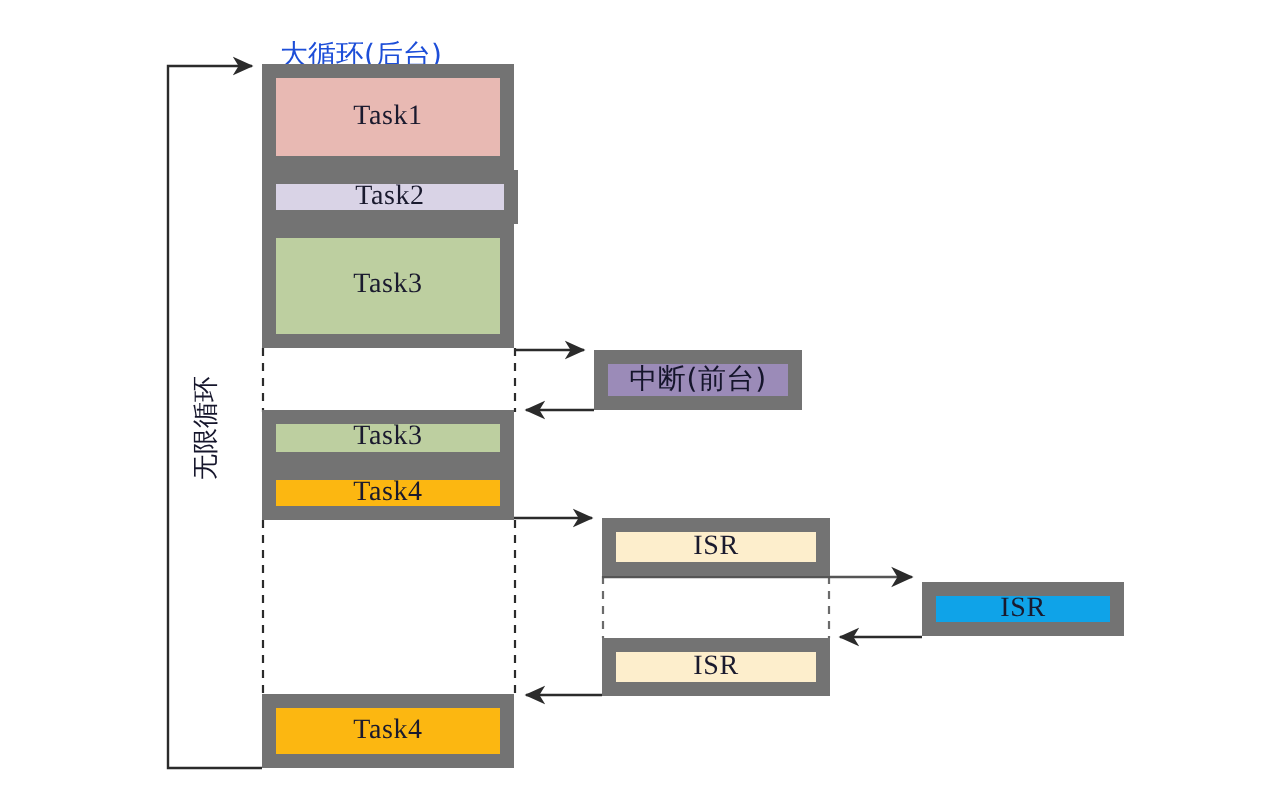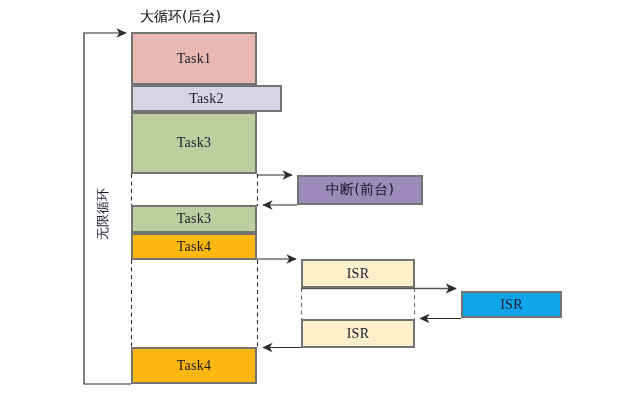--- a/index.html
+++ b/index.html
@@ -8,35 +8,36 @@
     background:#ffffff;
     font-family:"Liberation Serif", serif;
     overflow:hidden;
     position:relative;
   }
   #canvas{position:absolute;left:0;top:0;width:641px;height:405px;}
 
   .box{
     position:absolute;
     box-sizing:border-box;
-    border:2px solid #737373;
+    border:7px solid #737373;
     display:flex;align-items:center;justify-content:center;
     font-size:14px;
     color:#1a1a2e;
     letter-spacing:.3px;
     white-space:nowrap;
   }
   .cn{ font-family:"DejaVu Sans","Liberation Sans",sans-serif; font-size:14px; color:#15152b;}
 
   .label{
     position:absolute;
     font-family:"DejaVu Sans","Liberation Sans",sans-serif;
     font-size:14px;
-    color:#000000;
+    color:#1d4ed8;
     white-space:nowrap;
+    margin-top:11px;
   }
   .vlabel{
     position:absolute;
     font-family:"DejaVu Sans","Liberation Sans",sans-serif;
     font-size:13px;
     color:#15152b;
     white-space:nowrap;
     transform-origin:0 0;
     transform:rotate(-90deg);
   }
@@ -96,25 +97,25 @@
     </g>
   </svg>
 
   <div class="label" style="left:140px;top:8px;">大循环(后台)</div>
 
 
   <div class="vlabel" style="left:94px;top:240px;">无限循环</div>
 
   <div class="box" style="left:131px;top:32px;width:126px;height:53px;background:#e8b9b3;">Task1</div>
 
-  <div class="box" style="left:131px;top:85px;width:151px;height:27px;background:#d9d3e6;">Task2</div>
+  <div class="box" style="left:131px;top:85px;width:128px;height:27px;background:#d9d3e6;">Task2</div>
 
   <div class="box" style="left:131px;top:112px;width:126px;height:62px;background:#bdcfa0;">Task3</div>
 
-  <div class="box cn" style="left:297px;top:175px;width:126px;height:30px;background:#9b8bb8;">中断(前台)</div>
+  <div class="box cn" style="left:297px;top:175px;width:104px;height:30px;background:#9b8bb8;">中断(前台)</div>
 
   <div class="box" style="left:131px;top:205px;width:126px;height:28px;background:#bdcfa0;">Task3</div>
 
   <div class="box" style="left:131px;top:233px;width:126px;height:27px;background:#fcb711;">Task4</div>
 
   <div class="box" style="left:301px;top:259px;width:114px;height:29px;background:#fdeecc;">ISR</div>
 
   <div class="box" style="left:461px;top:291px;width:101px;height:27px;background:#0fa3e8;">ISR</div>
 
   <div class="box" style="left:301px;top:319px;width:114px;height:29px;background:#fdeecc;">ISR</div>

